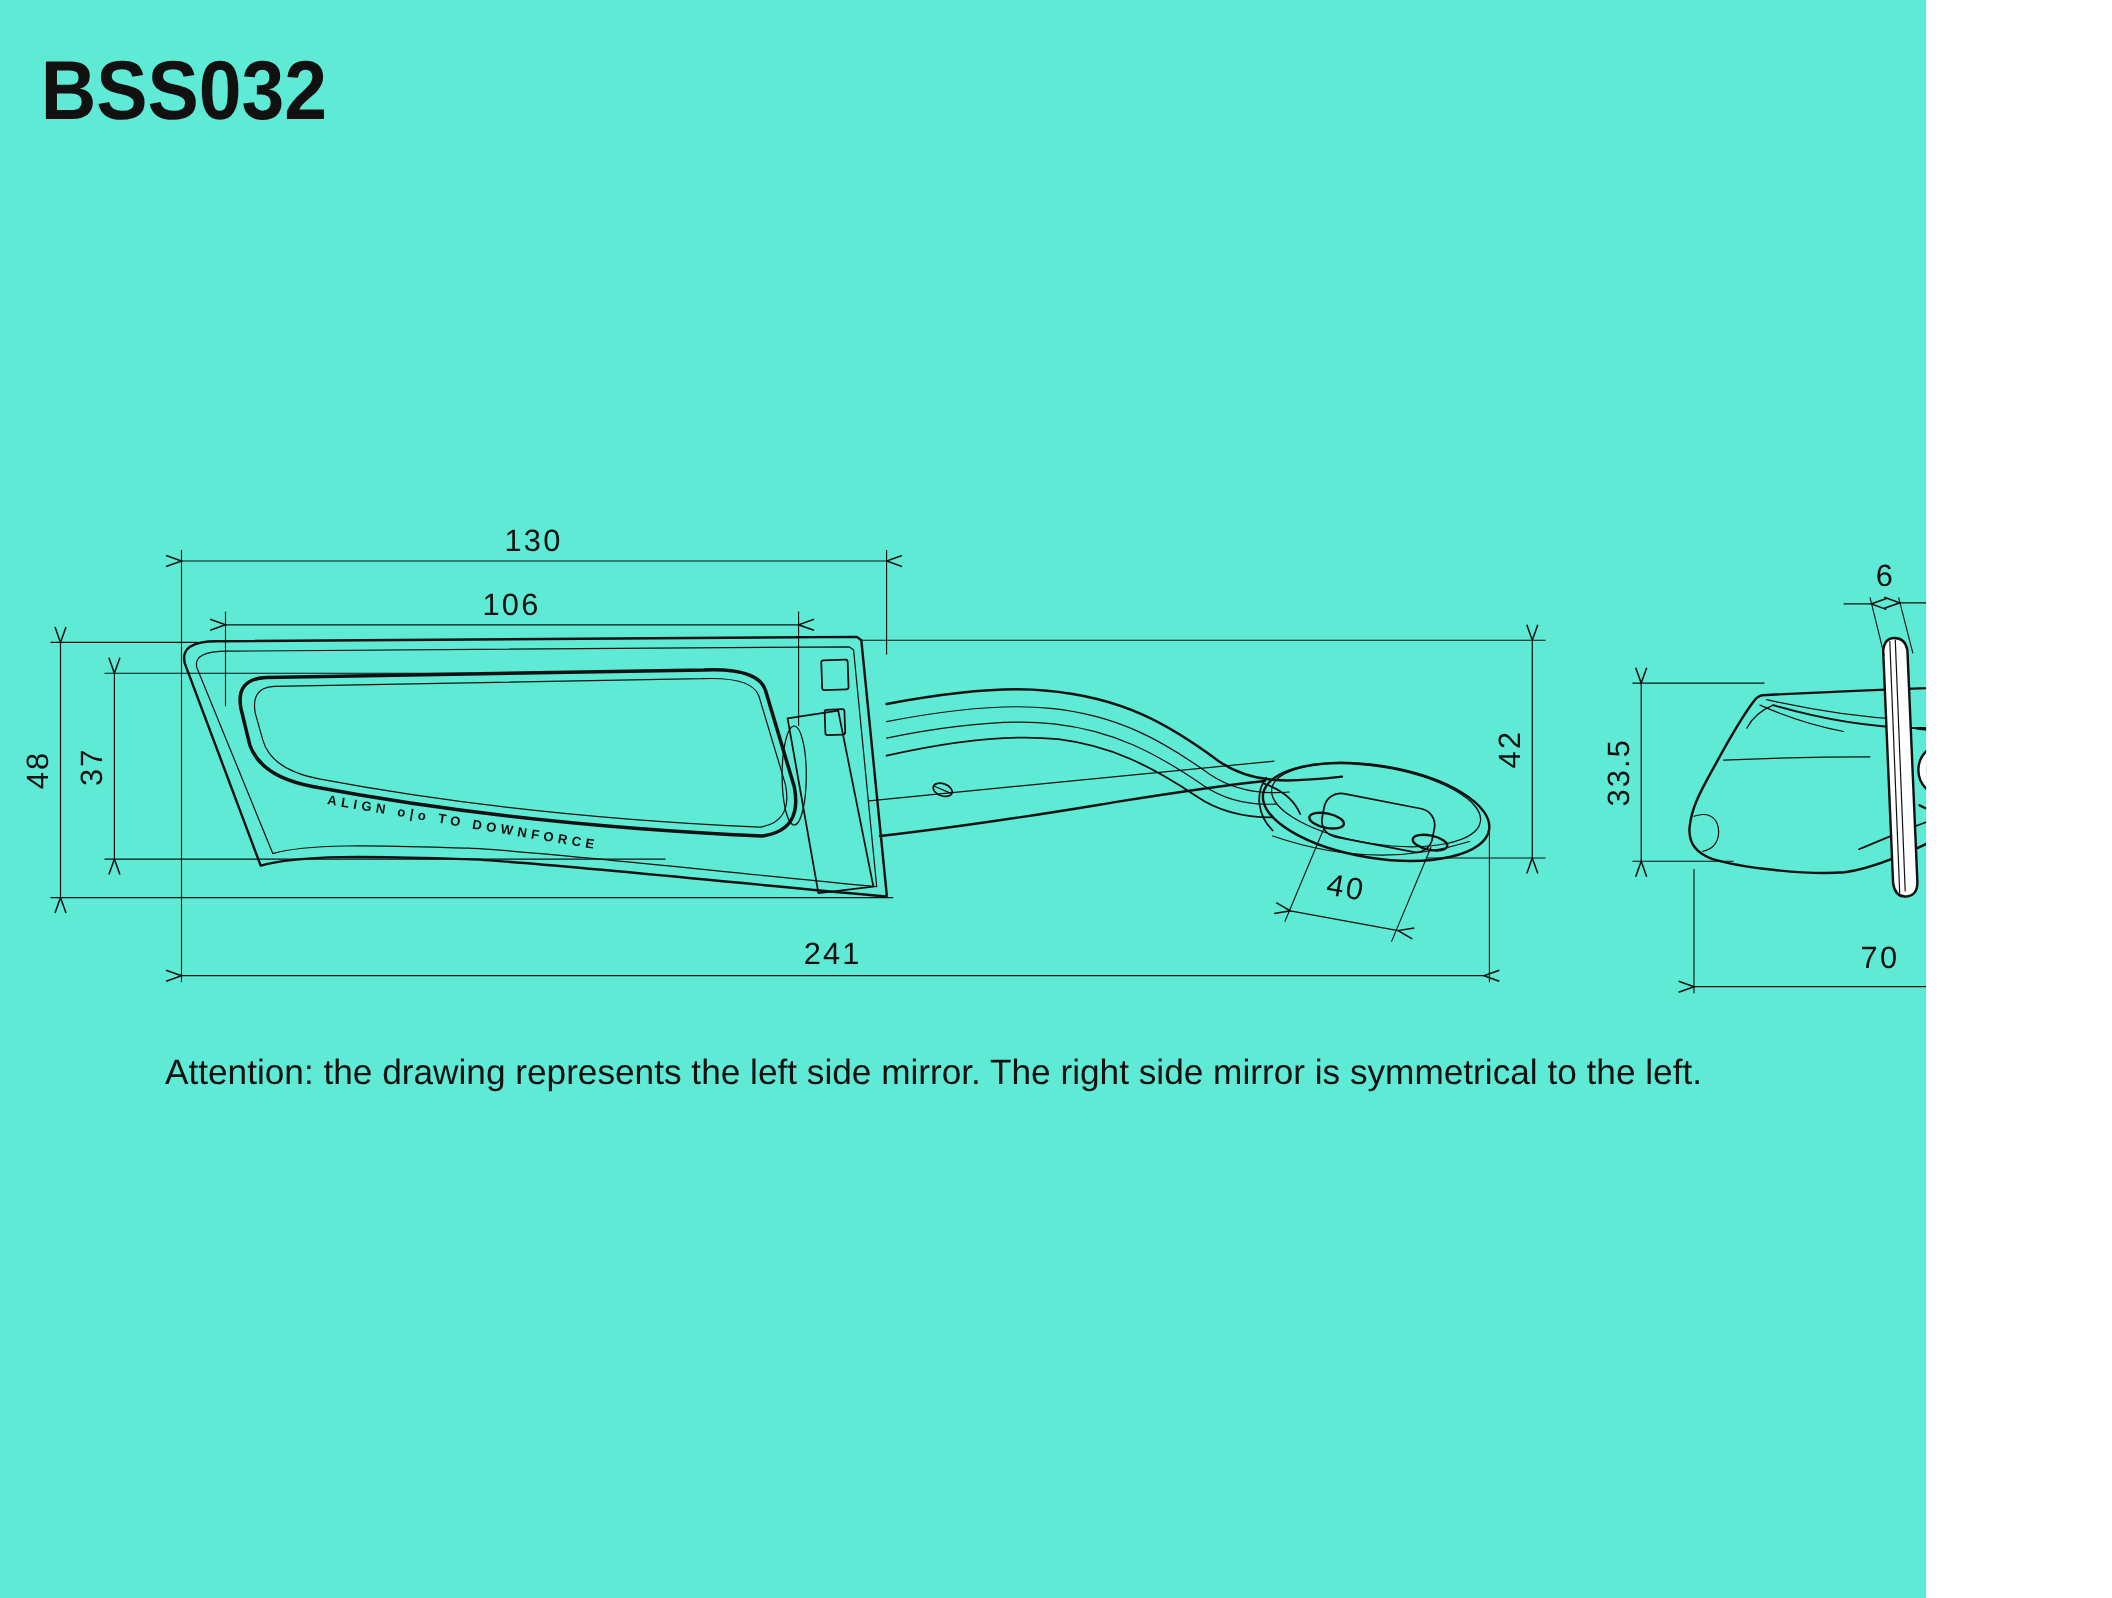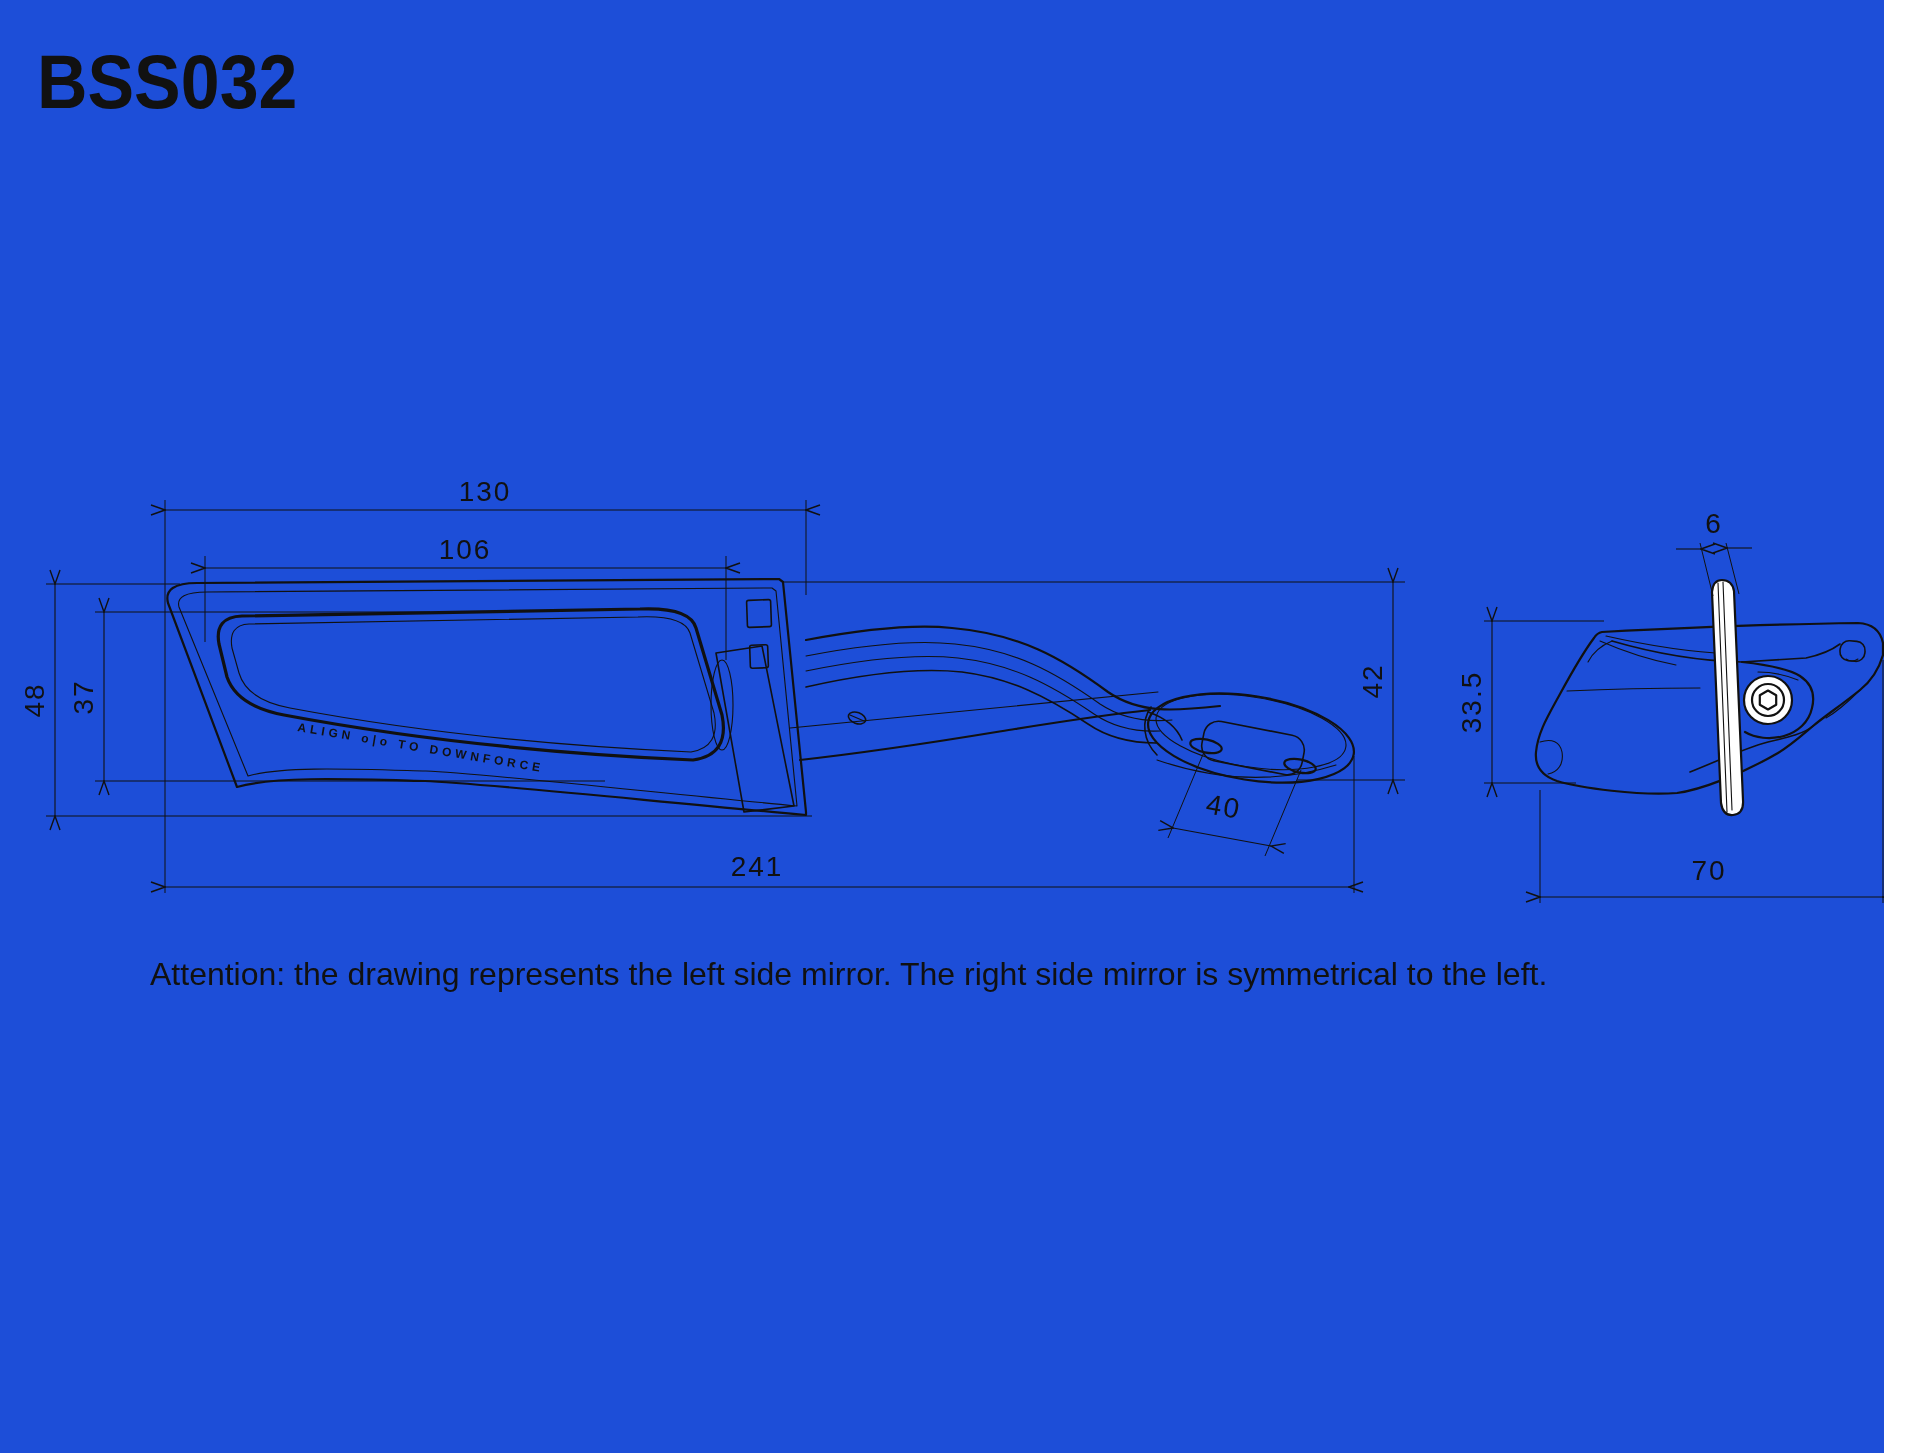--- a/index.html
+++ b/index.html
@@ -5,23 +5,23 @@
   html, body {
     margin: 0;
     padding: 0;
     background: #ffffff;
     width: 1920px;
     height: 1453px;
     font-family: "Liberation Sans", sans-serif;
   }
   #sheet {
     position: relative;
-    width: 1884px;
+    width: 1751px;
     height: 1453px;
-    background: #1d4ed8;
+    background: #5eead4;
     overflow: hidden;
   }
   svg { display: block; }
   .outline   { fill: none; stroke: #111111; stroke-width: 2.2; stroke-linecap: round; stroke-linejoin: round; }
   .outline-heavy { fill: none; stroke: #111111; stroke-width: 3.2; stroke-linecap: round; stroke-linejoin: round; }
   .thin      { fill: none; stroke: #111111; stroke-width: 1.1; stroke-linecap: round; stroke-linejoin: round; }
   .medium    { fill: none; stroke: #111111; stroke-width: 1.6; stroke-linecap: round; stroke-linejoin: round; }
   .dimline   { fill: none; stroke: #111111; stroke-width: 1.1; }
   .extline   { fill: none; stroke: #111111; stroke-width: 1.0; }
   .dimtext   { font-family: "Liberation Sans", sans-serif; font-size: 28px; letter-spacing: 2px; fill: #111111; }

